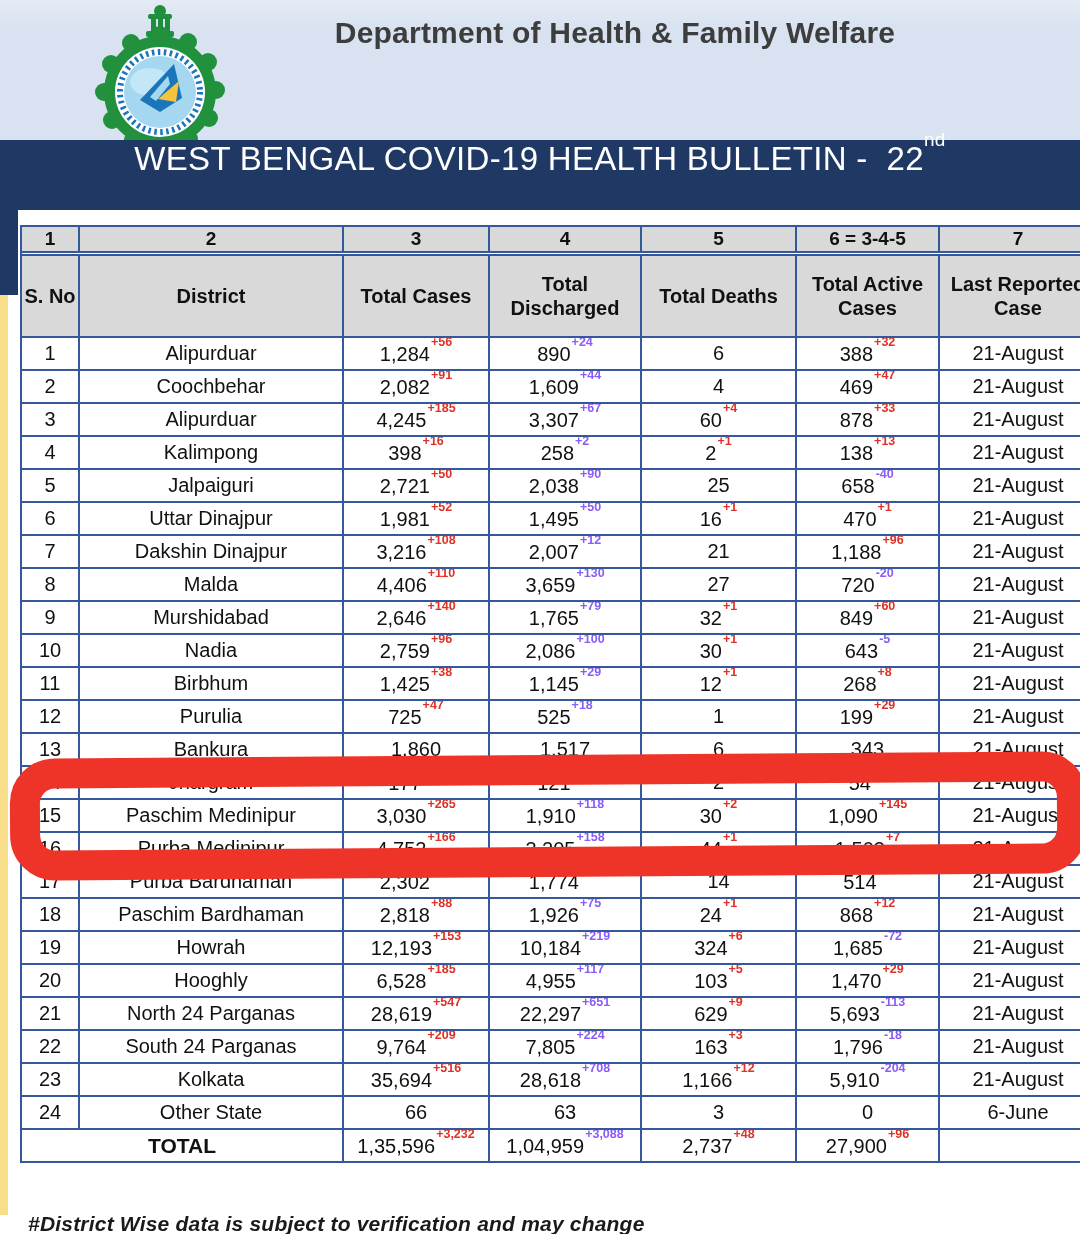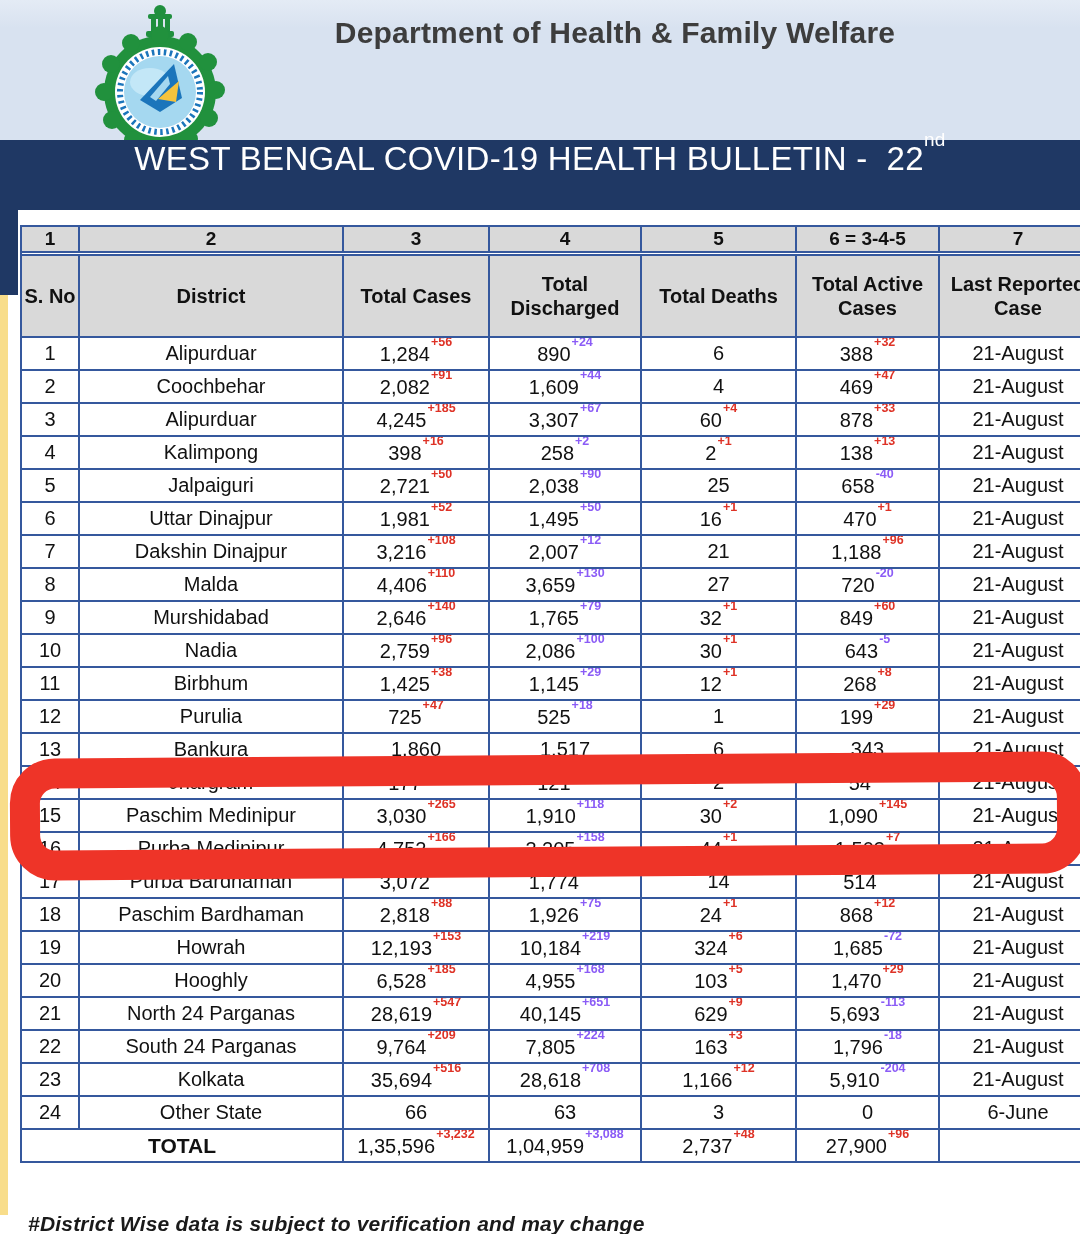--- a/index.html
+++ b/index.html
@@ -280,21 +280,21 @@
           <td>Purba Medinipur</td>
           <td><span>4,752</span><sup class="d r">+166</sup></td>
           <td><span>3,205</span><sup class="d g">+158</sup></td>
           <td><span>44</span><sup class="d r">+1</sup></td>
           <td><span>1,503</span><sup class="d r">+7</sup></td>
           <td>21-August</td>
         </tr>
         <tr class="datarow">
           <td>17</td>
           <td>Purba Bardhaman</td>
-          <td><span>3,072</span><sup class="d r">+85</sup></td>
+          <td><span>2,302</span><sup class="d r">+85</sup></td>
           <td><span>1,774</span><sup class="d g">+76</sup></td>
           <td><span>14</span></td>
           <td><span>514</span><sup class="d r">+9</sup></td>
           <td>21-August</td>
         </tr>
         <tr class="datarow">
           <td>18</td>
           <td>Paschim Bardhaman</td>
           <td><span>2,818</span><sup class="d r">+88</sup></td>
           <td><span>1,926</span><sup class="d g">+75</sup></td>
@@ -308,30 +308,30 @@
           <td><span>12,193</span><sup class="d r">+153</sup></td>
           <td><span>10,184</span><sup class="d g">+219</sup></td>
           <td><span>324</span><sup class="d r">+6</sup></td>
           <td><span>1,685</span><sup class="d g">-72</sup></td>
           <td>21-August</td>
         </tr>
         <tr class="datarow">
           <td>20</td>
           <td>Hooghly</td>
           <td><span>6,528</span><sup class="d r">+185</sup></td>
-          <td><span>4,955</span><sup class="d g">+168</sup></td>
+          <td><span>4,955</span><sup class="d g">+117</sup></td>
           <td><span>103</span><sup class="d r">+5</sup></td>
           <td><span>1,470</span><sup class="d r">+29</sup></td>
           <td>21-August</td>
         </tr>
         <tr class="datarow">
           <td>21</td>
           <td>North 24 Parganas</td>
           <td><span>28,619</span><sup class="d r">+547</sup></td>
-          <td><span>40,145</span><sup class="d g">+651</sup></td>
+          <td><span>22,297</span><sup class="d g">+651</sup></td>
           <td><span>629</span><sup class="d r">+9</sup></td>
           <td><span>5,693</span><sup class="d g">-113</sup></td>
           <td>21-August</td>
         </tr>
         <tr class="datarow">
           <td>22</td>
           <td>South 24 Parganas</td>
           <td><span>9,764</span><sup class="d r">+209</sup></td>
           <td><span>7,805</span><sup class="d g">+224</sup></td>
           <td><span>163</span><sup class="d r">+3</sup></td>

